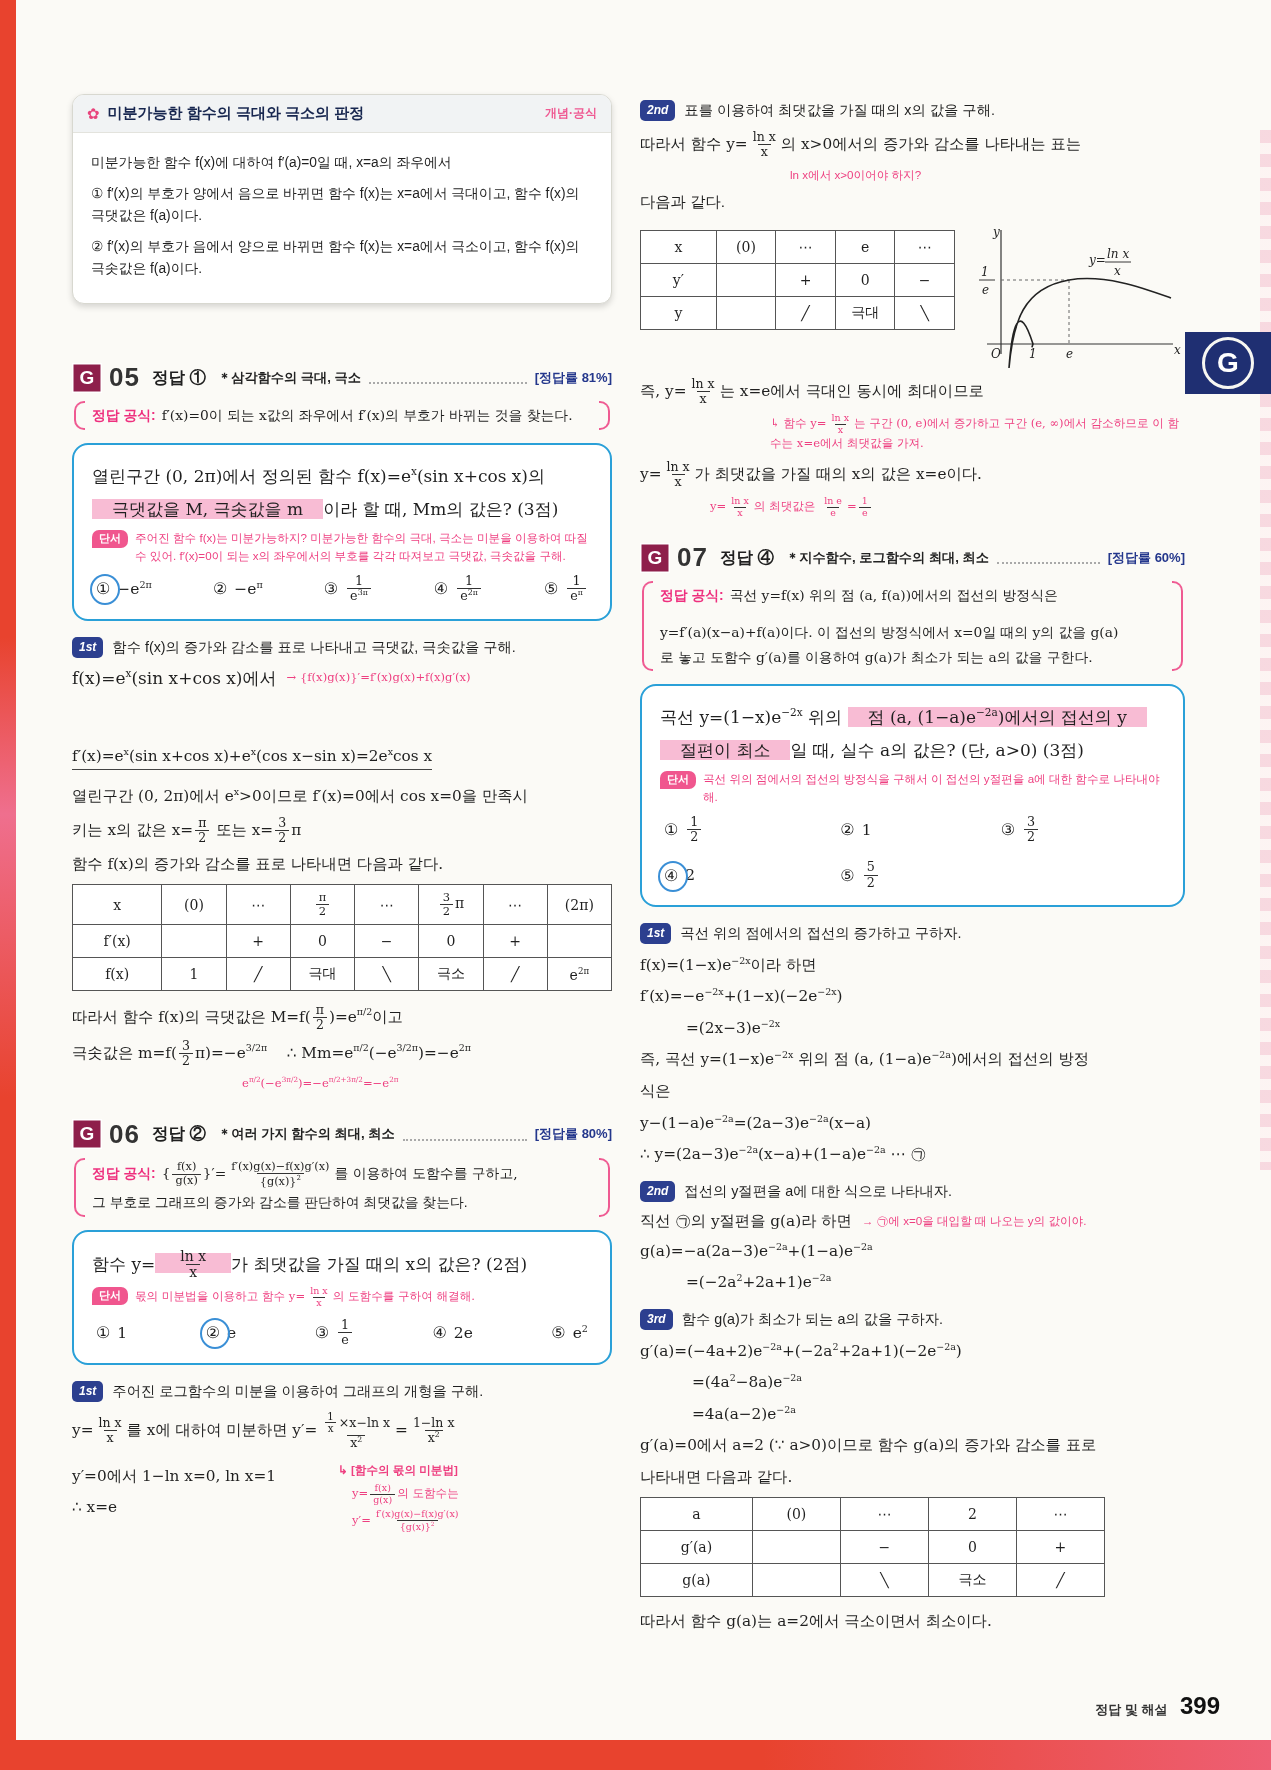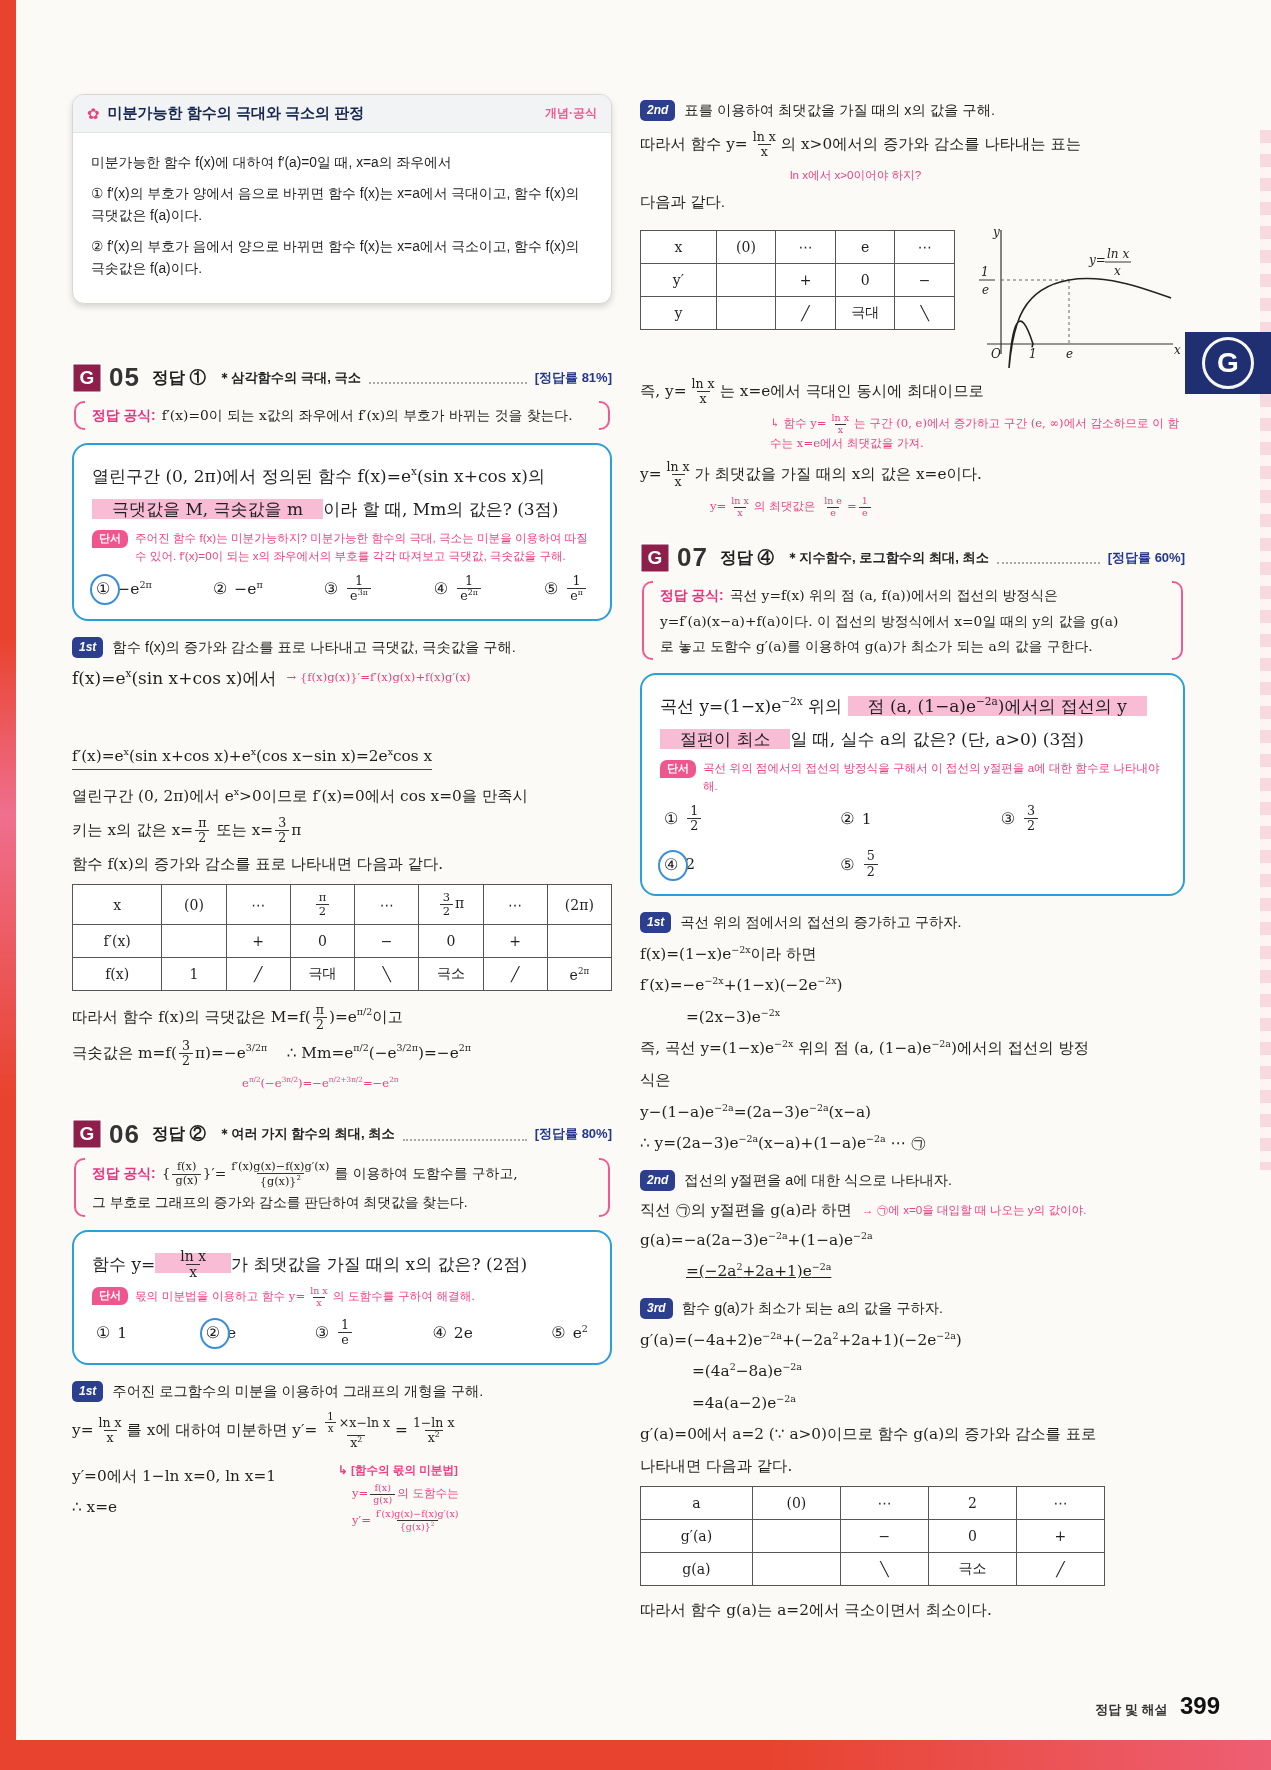--- a/index.html
+++ b/index.html
@@ -433,21 +433,21 @@
     <span class="pnum">07</span>
     <span class="pans">정답 ④</span>
     <span class="ptopic">＊지수함수, 로그함수의 최대, 최소</span>
     <span class="leader"></span>
     <span class="prate">[정답률 60%]</span>
   </div>
 
   <div class="fwrap">
     <div class="fbody">
       <div><span class="flabel">정답 공식:</span><span class="math">곡선 y=f(x) 위의 점 (a, f(a))에서의 접선의 방정식은</span></div>
-      <div class="math" style="margin-top:3px;">y=f′(a)(x−a)+f(a)이다. 이 접선의 방정식에서 x=0일 때의 y의 값을 g(a)</div>
+      <div class="math" style="margin-top:14px;">y=f′(a)(x−a)+f(a)이다. 이 접선의 방정식에서 x=0일 때의 y의 값을 g(a)</div>
       <div class="math" style="margin-top:3px;">로 놓고 도함수 g′(a)를 이용하여 g(a)가 최소가 되는 a의 값을 구한다.</div>
     </div>
   </div>
 
   <div class="pbox">
     <p class="pline math">곡선 y=(1−x)e<sup>−2x</sup> 위의 <span class="hl">점 (a, (1−a)e<sup>−2a</sup>)에서의 접선의 y</span></p>
     <p class="pline math"><span class="hl">절편이 최소</span>일 때, 실수 a의 값은? (단, a&gt;0) (3점)</p>
     <div class="danseo">
       <span class="danseo-tag">단서</span>
       <span class="danseo-text">곡선 위의 점에서의 접선의 방정식을 구해서 이 접선의 y절편을 a에 대한 함수로 나타내야 해.</span>
@@ -499,21 +499,21 @@
 
   <div class="step">
     <span class="stag">2nd</span>
     <span class="step-text">접선의 y절편을 a에 대한 식으로 나타내자.</span>
   </div>
   <div class="linerow">
     <span class="math" style="font-size:15.3px">직선 ㉠의 y절편을 g(a)라 하면</span>
     <span class="ann">→ ㉠에 x=0을 대입할 때 나오는 y의 값이야.</span>
   </div>
   <p class="line math">g(a)=−a(2a−3)e<sup>−2a</sup>+(1−a)e<sup>−2a</sup></p>
-  <p class="line math" style="margin-left:46px;text-decoration:underline;">=(−2a<sup>2</sup>+2a+1)e<sup>−2a</sup></p>
+  <p class="line math" style="margin-left:46px;">=(−2a<sup>2</sup>+2a+1)e<sup>−2a</sup></p>
 
   <div class="step">
     <span class="stag">3rd</span>
     <span class="step-text">함수 g(a)가 최소가 되는 a의 값을 구하자.</span>
   </div>
   <p class="line math">g′(a)=(−4a+2)e<sup>−2a</sup>+(−2a<sup>2</sup>+2a+1)(−2e<sup>−2a</sup>)</p>
   <p class="line math" style="margin-left:52px;">=(4a<sup>2</sup>−8a)e<sup>−2a</sup></p>
   <p class="line math" style="margin-left:52px;">=4a(a−2)e<sup>−2a</sup></p>
   <p class="line math">g′(a)=0에서 a=2 (∵ a&gt;0)이므로 함수 g(a)의 증가와 감소를 표로</p>
   <p class="line math">나타내면 다음과 같다.</p>

